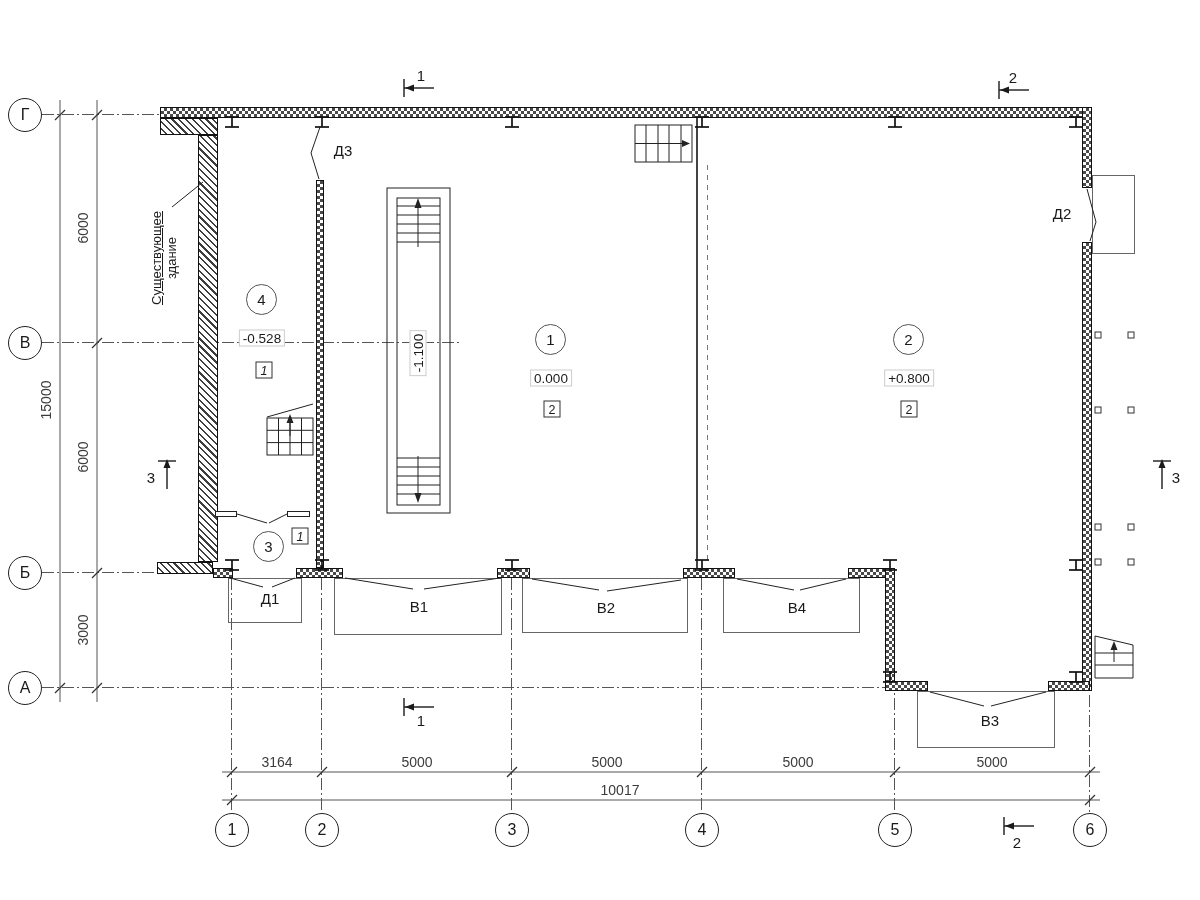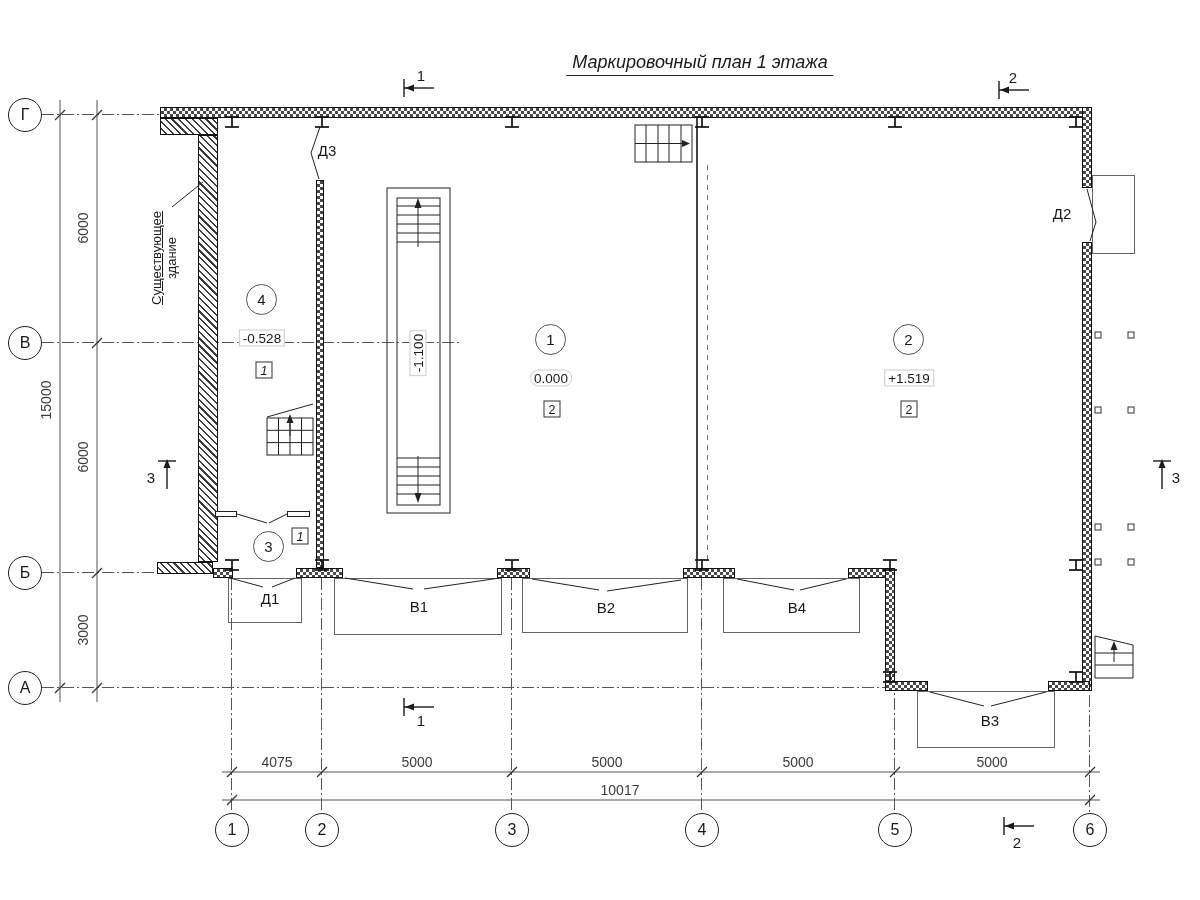--- a/index.html
+++ b/index.html
@@ -41,21 +41,20 @@
   .title{font-size:18px;font-style:italic;border-bottom:1.4px solid #222;padding:0 6px 2px 6px;z-index:5;}
   .exlab{font-size:13px;line-height:15px;text-align:center;z-index:5;}
   .exlab .u{text-decoration:underline;}
   svg.ov{position:absolute;left:0;top:0;z-index:4;pointer-events:none;}
 </style>
 </head>
 <body>
 
 <div class="sheet">
 
-  <div class="abs cc title" style="left:700px;top:64px;">Маркировочный план 1 этажа</div>
 
   <div class="abs ddh" style="left:42px;top:114px;width:120px;"></div>
   <div class="abs ddh" style="left:42px;top:342px;width:418px;"></div>
   <div class="abs ddh" style="left:42px;top:572px;width:116px;"></div>
   <div class="abs ddh" style="left:42px;top:687px;width:843px;"></div>
 
   <div class="abs ddv" style="left:231px;top:578px;height:235px;"></div>
   <div class="abs ddv" style="left:321px;top:578px;height:235px;"></div>
   <div class="abs ddv" style="left:511px;top:578px;height:235px;"></div>
   <div class="abs ddv" style="left:701px;top:578px;height:235px;"></div>
@@ -331,53 +330,53 @@
     </div>
   <div class="abs axc" style="left:1073px;top:813px;">
       <span>6</span>
     </div>
 
   <div class="abs ccr dimt" style="left:83px;top:228px;">6000</div>
   <div class="abs ccr dimt" style="left:83px;top:457px;">6000</div>
   <div class="abs ccr dimt" style="left:83px;top:630px;">3000</div>
   <div class="abs ccr dimt" style="left:46px;top:400px;">15000</div>
 
-  <div class="abs cc dimt" style="left:277px;top:762px;">4075</div>
+  <div class="abs cc dimt" style="left:277px;top:762px;">3164</div>
   <div class="abs cc dimt" style="left:417px;top:762px;">5000</div>
   <div class="abs cc dimt" style="left:607px;top:762px;">5000</div>
   <div class="abs cc dimt" style="left:798px;top:762px;">5000</div>
   <div class="abs cc dimt" style="left:992px;top:762px;">5000</div>
   <div class="abs cc dimt" style="left:620px;top:790px;">10017</div>
 
   <div class="abs rmc" style="left:246px;top:284px;">
       <span>4</span>
     </div>
   <div class="abs cc lvl" style="left:262px;top:338px;">-0.528</div>
   <div class="abs cc ftb it" style="left:264px;top:370px;">1</div>
 
   <div class="abs rmc" style="left:535px;top:324px;">
       <span>1</span>
     </div>
-  <div class="abs cc lvl" style="left:551px;top:378px;border-radius:8px;">0.000</div>
+  <div class="abs cc lvl" style="left:551px;top:378px;">0.000</div>
   <div class="abs cc ftb" style="left:552px;top:409px;">2</div>
 
   <div class="abs rmc" style="left:893px;top:324px;">
       <span>2</span>
     </div>
-  <div class="abs cc lvl" style="left:909px;top:378px;">+1.519</div>
+  <div class="abs cc lvl" style="left:909px;top:378px;">+0.800</div>
   <div class="abs cc ftb" style="left:909px;top:409px;">2</div>
 
   <div class="abs rmc" style="left:253px;top:531px;">
       <span>3</span>
     </div>
   <div class="abs cc ftb it" style="left:300px;top:536px;">1</div>
 
   <div class="abs ccr lvl" style="left:418px;top:353px;">-1.100</div>
 
-  <div class="abs cc lbl" style="left:327px;top:150px;">Д3</div>
+  <div class="abs cc lbl" style="left:343px;top:150px;">Д3</div>
   <div class="abs cc lbl" style="left:1062px;top:213px;">Д2</div>
   <div class="abs cc lbl" style="left:270px;top:598px;">Д1</div>
   <div class="abs cc lbl" style="left:419px;top:606px;text-align:right;">В1</div>
   <div class="abs cc lbl" style="left:606px;top:607px;">В2</div>
   <div class="abs cc lbl" style="left:797px;top:607px;">В4</div>
   <div class="abs cc lbl" style="left:990px;top:720px;">В3</div>
 
   <div class="abs cc sec" style="left:421px;top:75px;">1</div>
   <div class="abs cc sec" style="left:421px;top:720px;">1</div>
   <div class="abs cc sec" style="left:1013px;top:77px;">2</div>

